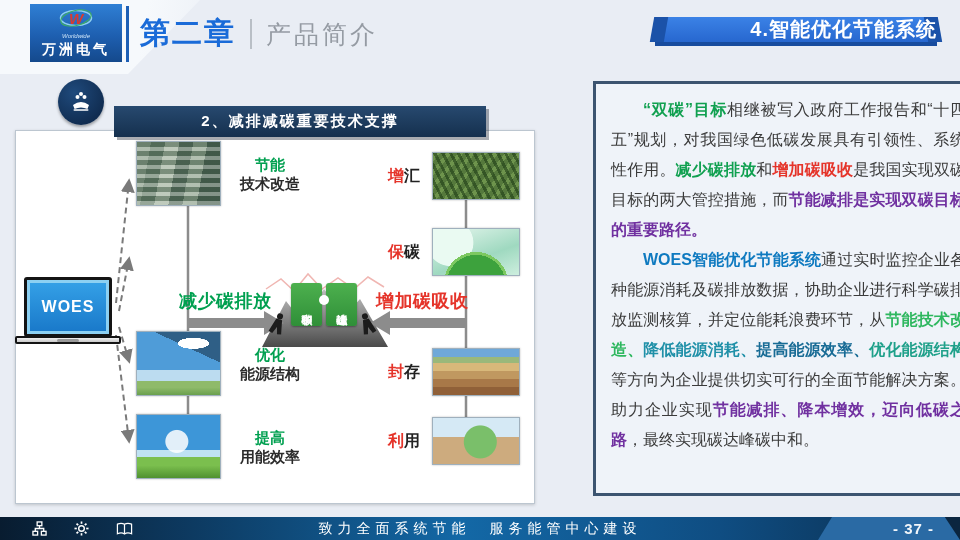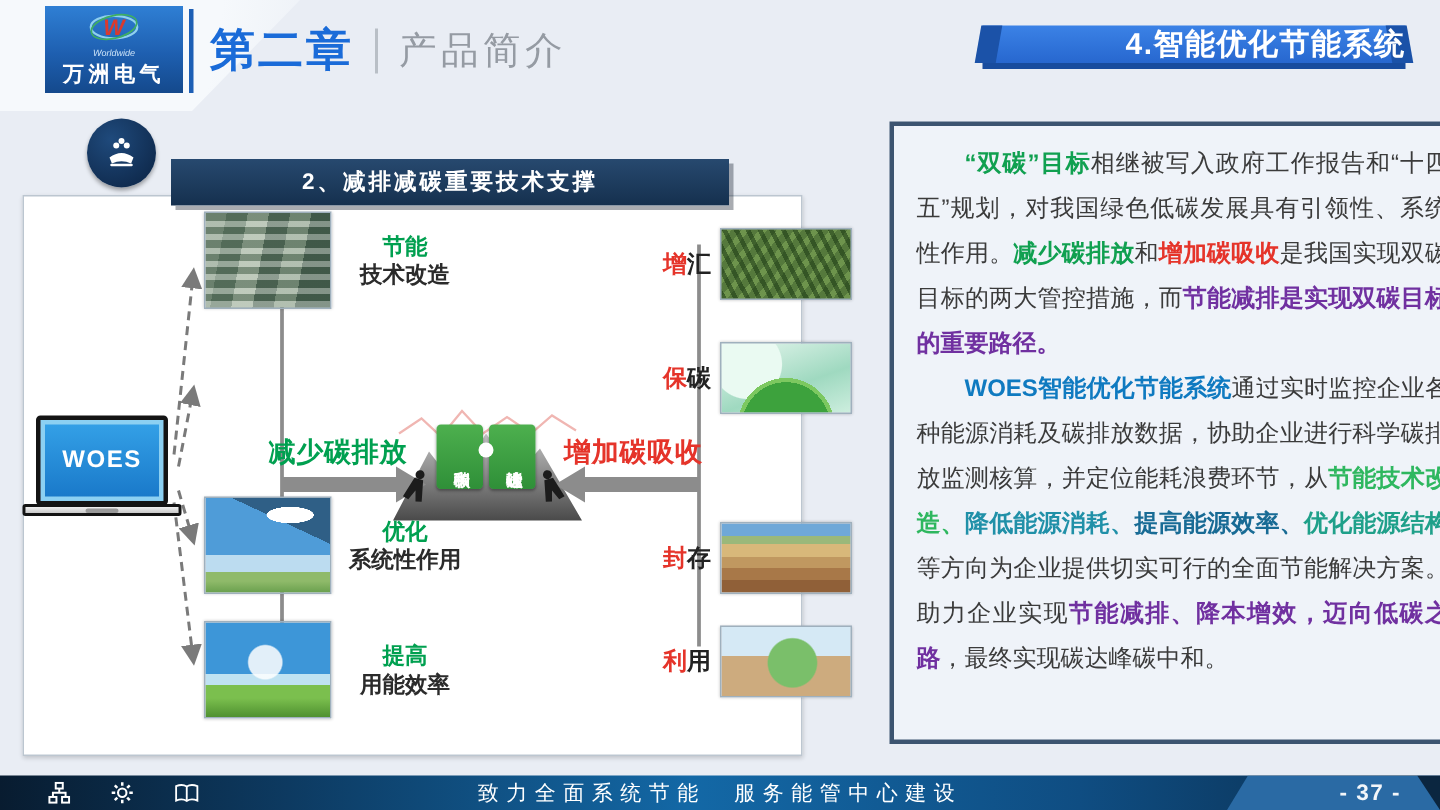--- a/index.html
+++ b/index.html
@@ -57,21 +57,21 @@
 
   .litem { position:absolute; left:120px; display:flex; align-items:center; gap:10px; z-index:2; }
   .li1{top:10px}.li2{top:93px}.li3{top:200px}.li4{top:283px}
   .dimg { width:85px; height:65px; border:1px solid #9fb0bd; box-shadow:0 0 2px rgba(0,0,0,.25); }
   .dlabel { display:flex; flex-direction:column; align-items:center; font-size:15px; font-weight:bold; line-height:19px; width:78px; }
   .dlabel .g { color:#00a050; } .dlabel .k { color:#2b2b2b; }
 
   .ritem { position:absolute; left:372px; display:flex; align-items:center; gap:6px; z-index:2; }
   .ri1{top:21px}.ri2{top:97px}.ri3{top:217px}.ri4{top:286px}
   .ritem .dimg { width:88px; height:48px; }
-  .rlabel { width:38px; text-align:right; font-size:16px; font-weight:bold;margin-left:48px; }
+  .rlabel { width:38px; text-align:left; font-size:16px; font-weight:bold; }
   .rlabel .r { color:#e5342a; } .rlabel .k { color:#222; }
 
   
   .img-pipes { background:
     repeating-linear-gradient(0deg, rgba(235,242,235,.35) 0 4px, rgba(40,70,50,.35) 4px 9px),
     linear-gradient(100deg,#8fa08e 0 15%,#6a7f6d 15% 30%,#a7b5a3 30% 45%,#5b6f60 45% 60%,#93a491 60% 75%,#4d6254 75%); }
   .img-plant { background:
     radial-gradient(ellipse 16px 26px at 56% 58%, #e2e6e5 0 60%, transparent 61%),
     radial-gradient(ellipse 14px 22px at 80% 56%, #d4dada 0 60%, transparent 61%),
     linear-gradient(0deg,#31414e 0 20%, transparent 20%),
@@ -206,21 +206,21 @@
       <div class="dimg img-pipes"></div>
       <div class="dlabel">
           <span class="g">节能</span>
           <span class="k">技术改造</span>
         </div>
     </div>
     <div class="litem li3">
       <div class="dimg img-solar"></div>
       <div class="dlabel">
           <span class="g">优化</span>
-          <span class="k">系统性作用</span>
+          <span class="k">能源结构</span>
         </div>
     </div>
     <div class="litem li4">
       <div class="dimg img-bulb"></div>
       <div class="dlabel">
           <span class="g">提高</span>
           <span class="k">用能效率</span>
         </div>
     </div>
 

